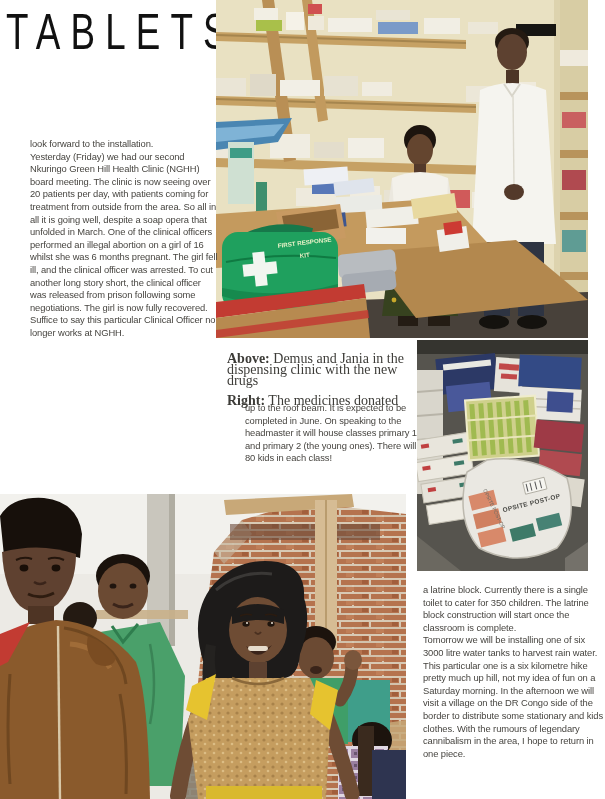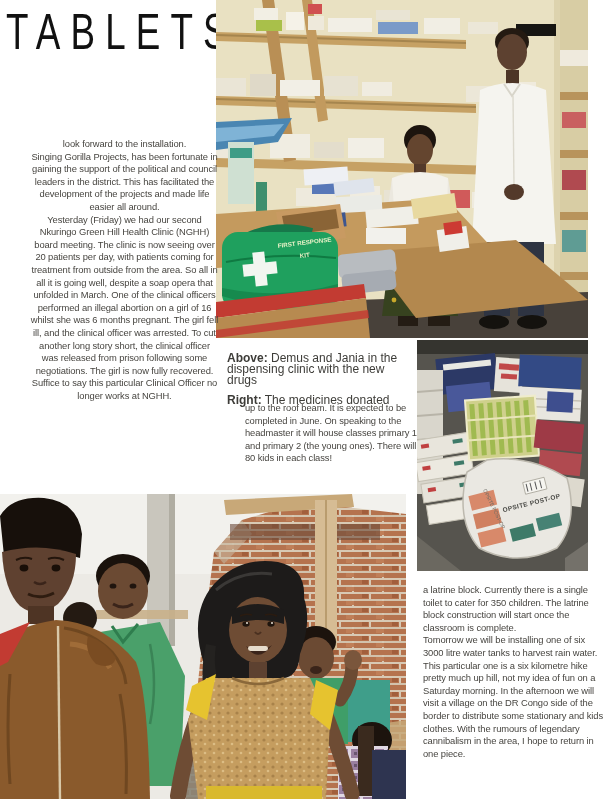--- a/index.html
+++ b/index.html
@@ -13,24 +13,24 @@
     letter-spacing:11px;transform:scale(0.92,1.24);transform-origin:0 0;
     white-space:nowrap;
   }
   .photo{position:absolute;overflow:hidden;}
   .photo svg{display:block;}
   .photo-dispensary{left:216px;top:0px;width:372px;height:338px;}
   .photo-medicines{left:417px;top:340px;width:171px;height:231px;}
   .photo-children{left:0px;top:494px;width:406px;height:305px;}
   .col{position:absolute;color:#474540;font-size:9.4px;line-height:12.6px;letter-spacing:-0.1px;}
   .col p{margin:0;}
-  .col-left{left:30px;top:138px;width:189px;text-align:center;}
+  .col-left{left:30px;top:138px;width:189px;}
   .col-middle{left:245px;top:402px;width:187px;}
   .col-right{left:414px;top:584px;width:180px;margin-left:9px;}
-  .captions{position:absolute;left:227px;top:353px;width:184px;color:#3d3c38;font-size:12px;line-height:11px;}
+  .captions{position:absolute;left:227px;top:353px;width:184px;color:#3d3c38;font-size:14px;line-height:11px;font-family:Liberation Serif, serif;}
   .captions p{margin:0;}
   .captions .cap-right{text-align:left;margin-top:9px;}
   .captions b{font-weight:bold;}
 </style>
 </head>
 <body>
 
 <div class="page">
 
   <h1 class="page-title">TABLETS</h1>
@@ -173,21 +173,20 @@
 
         <polygon points="0,302 148,284 150,298 0,318" fill="#c23b32"></polygon>
         <polygon points="0,318 150,298 154,338 0,338" fill="#b78a50"></polygon>
         <polygon points="0,330 152,310 153,318 0,338" fill="#c23b32" opacity="0.85"></polygon>
       </g>
     </svg>
   </div>
 
   <div class="col col-left">
     <p>look forward to the installation.</p>
-    <p>Singing Gorilla Projects, has been fortunate in gaining the support of the political and council leaders in the district. This has facilitated the development of the projects and made life easier all around.</p>
     <p>Yesterday (Friday) we had our second Nkuringo Green Hill Health Clinic (NGHH) board meeting. The clinic is now seeing over 20 patients per day, with patients coming for treatment from outside from the area. So all in all it is going well, despite a soap opera that unfolded in March. One of the clinical officers performed an illegal abortion on a girl of 16 whilst she was 6 months pregnant. The girl fell ill, and the clinical officer was arrested. To cut another long story short, the clinical officer was released from prison following some negotiations. The girl is now fully recovered. Suffice to say this particular Clinical Officer no longer works at NGHH.</p>
   </div>
 
   <div class="captions">
     <p class="cap-left"><b>Above:</b><span> Demus and Jania in the dispensing clinic with the new drugs</span></p>
     <p class="cap-right"><b>Right:</b><span> The medicines donated</span></p>
   </div>
 
   <div class="col col-middle">
     <p>up to the roof beam. It is expected to be completed in June. On speaking to the headmaster it will house classes primary 1 and primary 2 (the young ones). There will be 80 kids in each class!</p>

